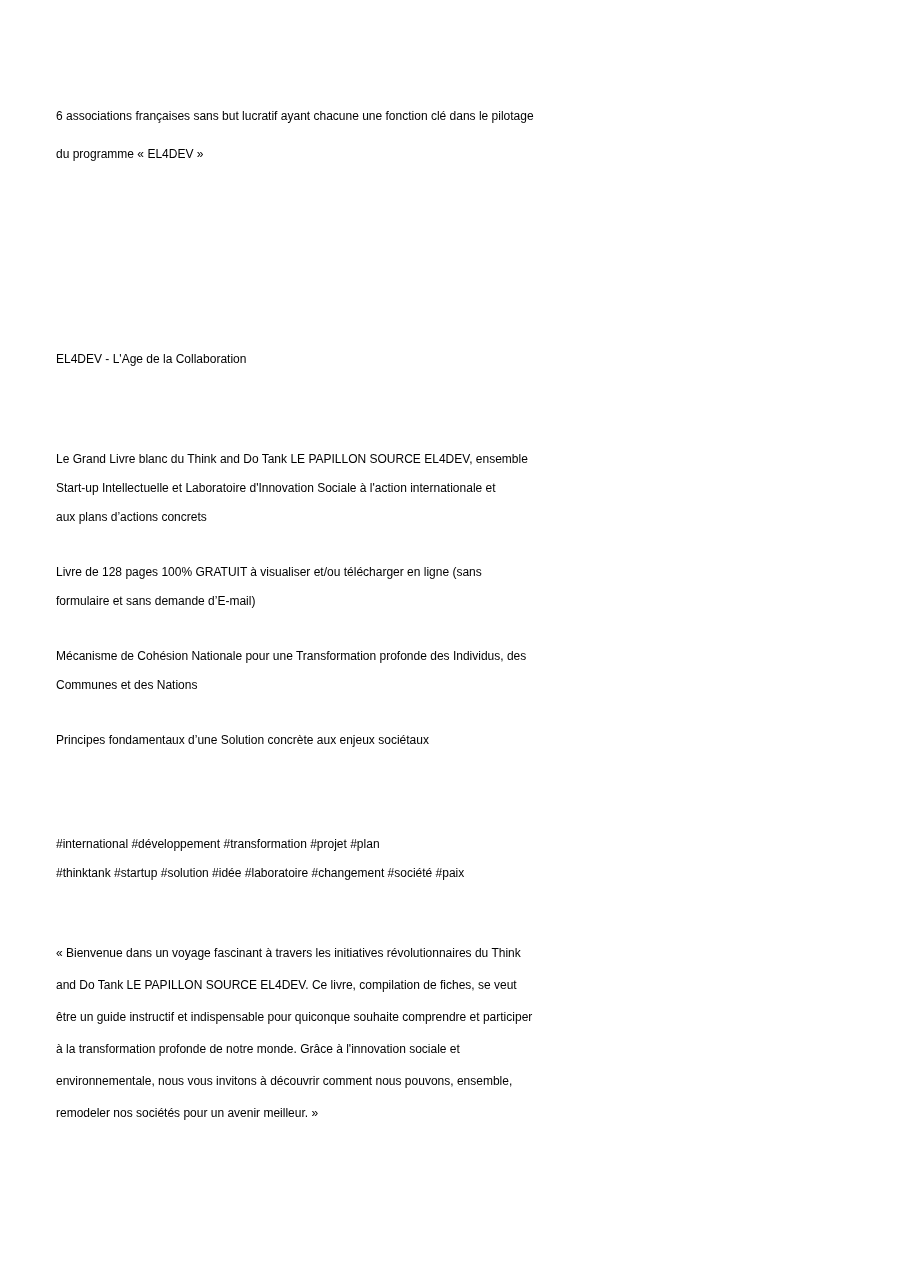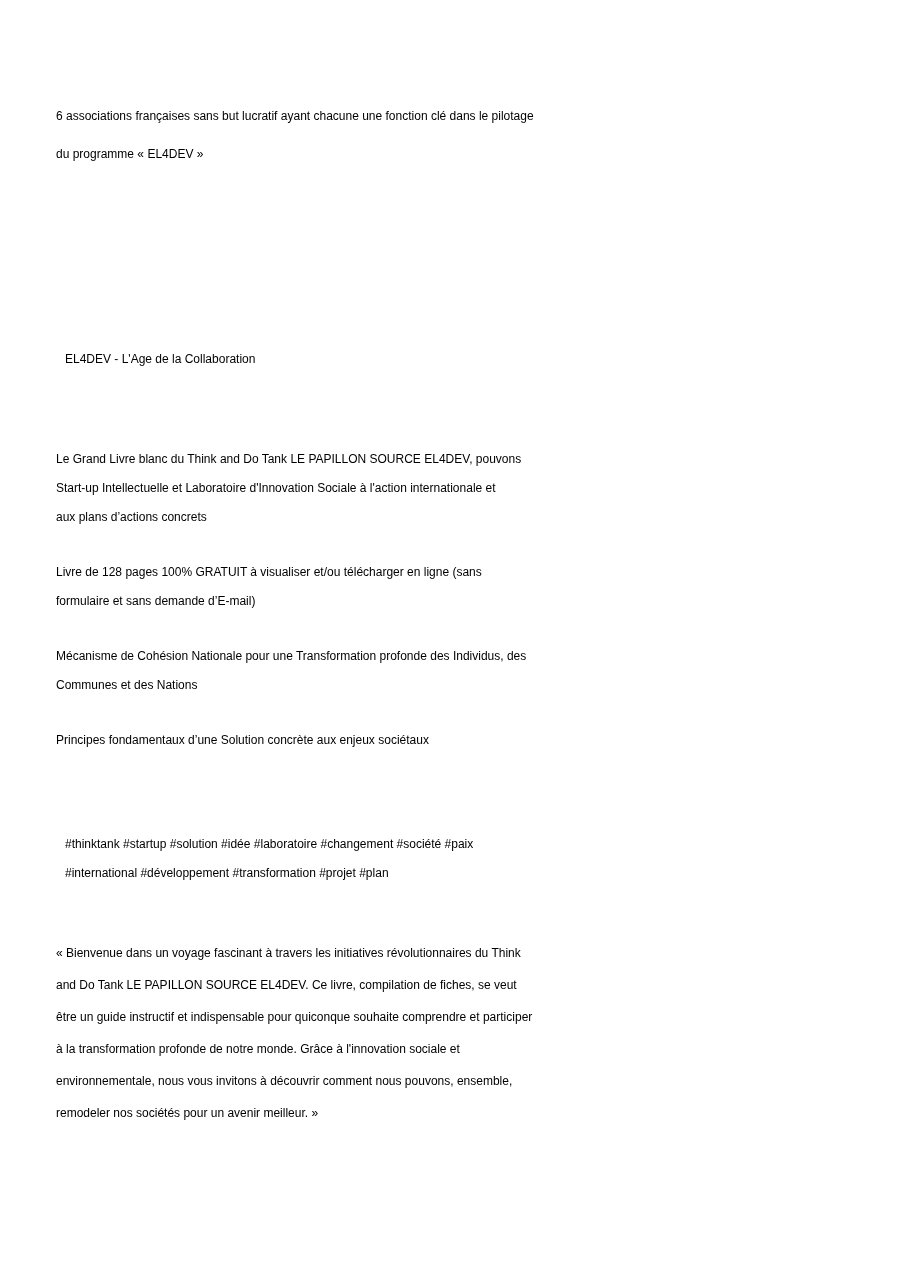--- a/index.html
+++ b/index.html
@@ -27,21 +27,21 @@
     font-size: 12px;
     font-weight: normal;
     font-style: normal;
     color: #000000;
   }
   .blk .ln {
     display: block;
     white-space: nowrap;
   }
   .blk .b { font-weight: normal; }
-  .bold { font-weight: bold; margin-left: 9px; }
+  .bold { font-weight: bold; }
   .italic { }
 
   
   #blk-p1 { padding-top: 97px;  line-height: 38px; }
   #blk-h1 { margin-top: 172px;  line-height: 29px; }
   #blk-p2 { margin-top: 71px;   line-height: 29px; }
   #blk-p3 { margin-top: 26px;   line-height: 29px; }
   #blk-p4 { margin-top: 26px;   line-height: 29px; }
   #blk-p5 { margin-top: 26px;   line-height: 29px; }
   #blk-p6 { margin-top: 75px;   line-height: 29px; }
@@ -53,38 +53,38 @@
 <div class="page">
   <div class="content">
       <p id="blk-p1" class="blk regular">
         <span class="ln"><span>6 associations françaises sans but lucratif ayant chacune une fonction clé dans le pilotage</span></span>
         <span class="ln"><span>du programme « </span><span class="b">EL4DEV</span><span> »</span></span>
       </p>
       <p id="blk-h1" class="blk bold">
         <span class="ln"><span class="b">EL4DEV - L'Age de la Collaboration</span></span>
       </p>
       <p id="blk-p2" class="blk regular">
-        <span class="ln"><span>Le Grand Livre blanc du </span><span class="b">Think and Do Tank LE PAPILLON SOURCE EL4DEV</span><span>, pouvons</span></span>
+        <span class="ln"><span>Le Grand Livre blanc du </span><span class="b">Think and Do Tank LE PAPILLON SOURCE EL4DEV</span><span>, ensemble</span></span>
         <span class="ln"><span class="b">Start-up Intellectuelle</span><span> et </span><span class="b">Laboratoire d'Innovation Sociale</span><span> à l'</span><span class="b">action internationale</span><span> et</span></span>
         <span class="ln"><span>aux </span><span class="b">plans d’actions concrets</span></span>
       </p>
       <p id="blk-p3" class="blk regular">
         <span class="ln"><span>Livre de 128 pages 100% </span><span class="b">GRATUIT</span><span> à visualiser et/ou télécharger en ligne (sans</span></span>
         <span class="ln"><span>formulaire et sans demande d’E-mail)</span></span>
       </p>
       <p id="blk-p4" class="blk italic">
         <span class="ln"><span>Mécanisme de Cohésion Nationale pour une Transformation profonde des Individus, des</span></span>
         <span class="ln"><span>Communes et des Nations</span></span>
       </p>
       <p id="blk-p5" class="blk italic">
         <span class="ln"><span>Principes fondamentaux d’une Solution concrète aux enjeux sociétaux</span></span>
       </p>
       <p id="blk-p6" class="blk bold">
+        <span class="ln"><span class="b">#international #développement #transformation #projet #plan</span></span>
         <span class="ln"><span class="b">#thinktank #startup #solution #idée #laboratoire #changement #société #paix</span></span>
-        <span class="ln"><span class="b">#international #développement #transformation #projet #plan</span></span>
       </p>
       <p id="blk-p7" class="blk regular">
         <span class="ln"><span>« Bienvenue dans un voyage fascinant à travers les initiatives révolutionnaires du Think</span></span>
         <span class="ln"><span>and Do Tank LE PAPILLON SOURCE EL4DEV. Ce livre, compilation de fiches, se veut</span></span>
         <span class="ln"><span>être un guide instructif et indispensable pour quiconque souhaite comprendre et participer</span></span>
         <span class="ln"><span>à la transformation profonde de notre monde. Grâce à l'innovation sociale et</span></span>
         <span class="ln"><span>environnementale, nous vous invitons à découvrir comment nous pouvons, ensemble,</span></span>
         <span class="ln"><span>remodeler nos sociétés pour un avenir meilleur. »</span></span>
       </p>
     </div>

